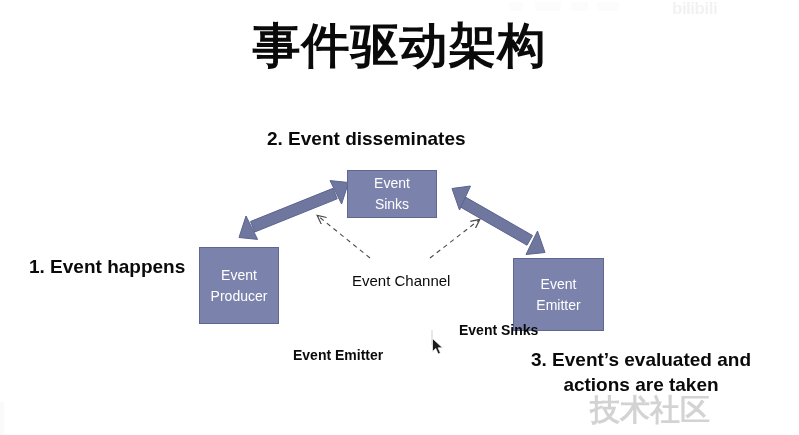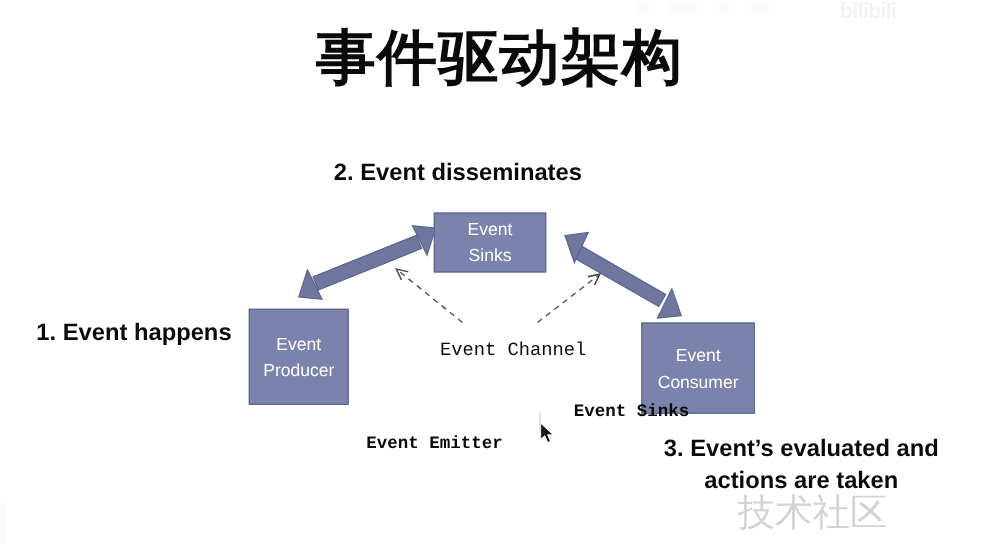--- a/index.html
+++ b/index.html
@@ -50,21 +50,21 @@
   .wm-bar span:nth-child(2) { left: 48px;  width: 26px; }
   .wm-bar span:nth-child(3) { left: 84px;  width: 17px; }
   .wm-bar span:nth-child(4) { left: 110px; width: 22px; }
 
   .wm-community {
     position: absolute;
     left: 590px;
     top: 390px;
     font-family: "Liberation Sans", sans-serif;
     font-size: 30px;
-    font-weight: 400;
+    font-weight: 700;
     color: rgba(120,120,120,0.33);
     white-space: nowrap;
     user-select: none;
     pointer-events: none;
   }
   .wm-left-edge {
     position: absolute;
     left: 0;
     top: 402px;
     width: 4px;
@@ -117,21 +117,21 @@
   #label-step2 { left: 267px; top: 128px; font-size: 19px; }
   #label-step1 { left: 29px;  top: 256px; font-size: 19px; }
   #label-step3 {
     left: 528px; top: 347px; font-size: 19px;
     width: 226px; text-align: center; white-space: normal; line-height: 1.33;
   }
 
   
   .small-label {
     position: absolute;
-    font-family: Liberation Mono, monospace;
+    font-family: Liberation Sans, sans-serif;
     color: #0a0a0a;
     white-space: nowrap;
   }
   #label-channel { left: 352px; top: 272px; font-size: 15px; font-weight: 400; }
   #label-emitter { left: 293px; top: 322px; font-size: 14px; font-weight: 700; margin-top: 25px; }
   #label-sinks   { left: 459px; top: 322px; font-size: 14px; font-weight: 700; }
 
   
   #arrows {
     position: absolute;
@@ -210,21 +210,21 @@
     <span>Sinks</span>
   </div>
 
   <div id="box-producer" class="node-box">
     <span>Event</span>
     <span>Producer</span>
   </div>
 
   <div id="box-consumer" class="node-box">
     <span>Event</span>
-    <span>Consumer</span>
+    <span>Emitter</span>
   </div>
 
   <div id="label-step2" class="step-label">2. Event disseminates</div>
   <div id="label-step1" class="step-label">1. Event happens</div>
   <div id="label-step3" class="step-label">3. Event’s evaluated and<br>actions are taken</div>
 
   <div id="label-channel" class="small-label">Event Channel</div>
   <div id="label-emitter" class="small-label">Event Emitter</div>
   <div id="label-sinks" class="small-label">Event Sinks</div>
 

